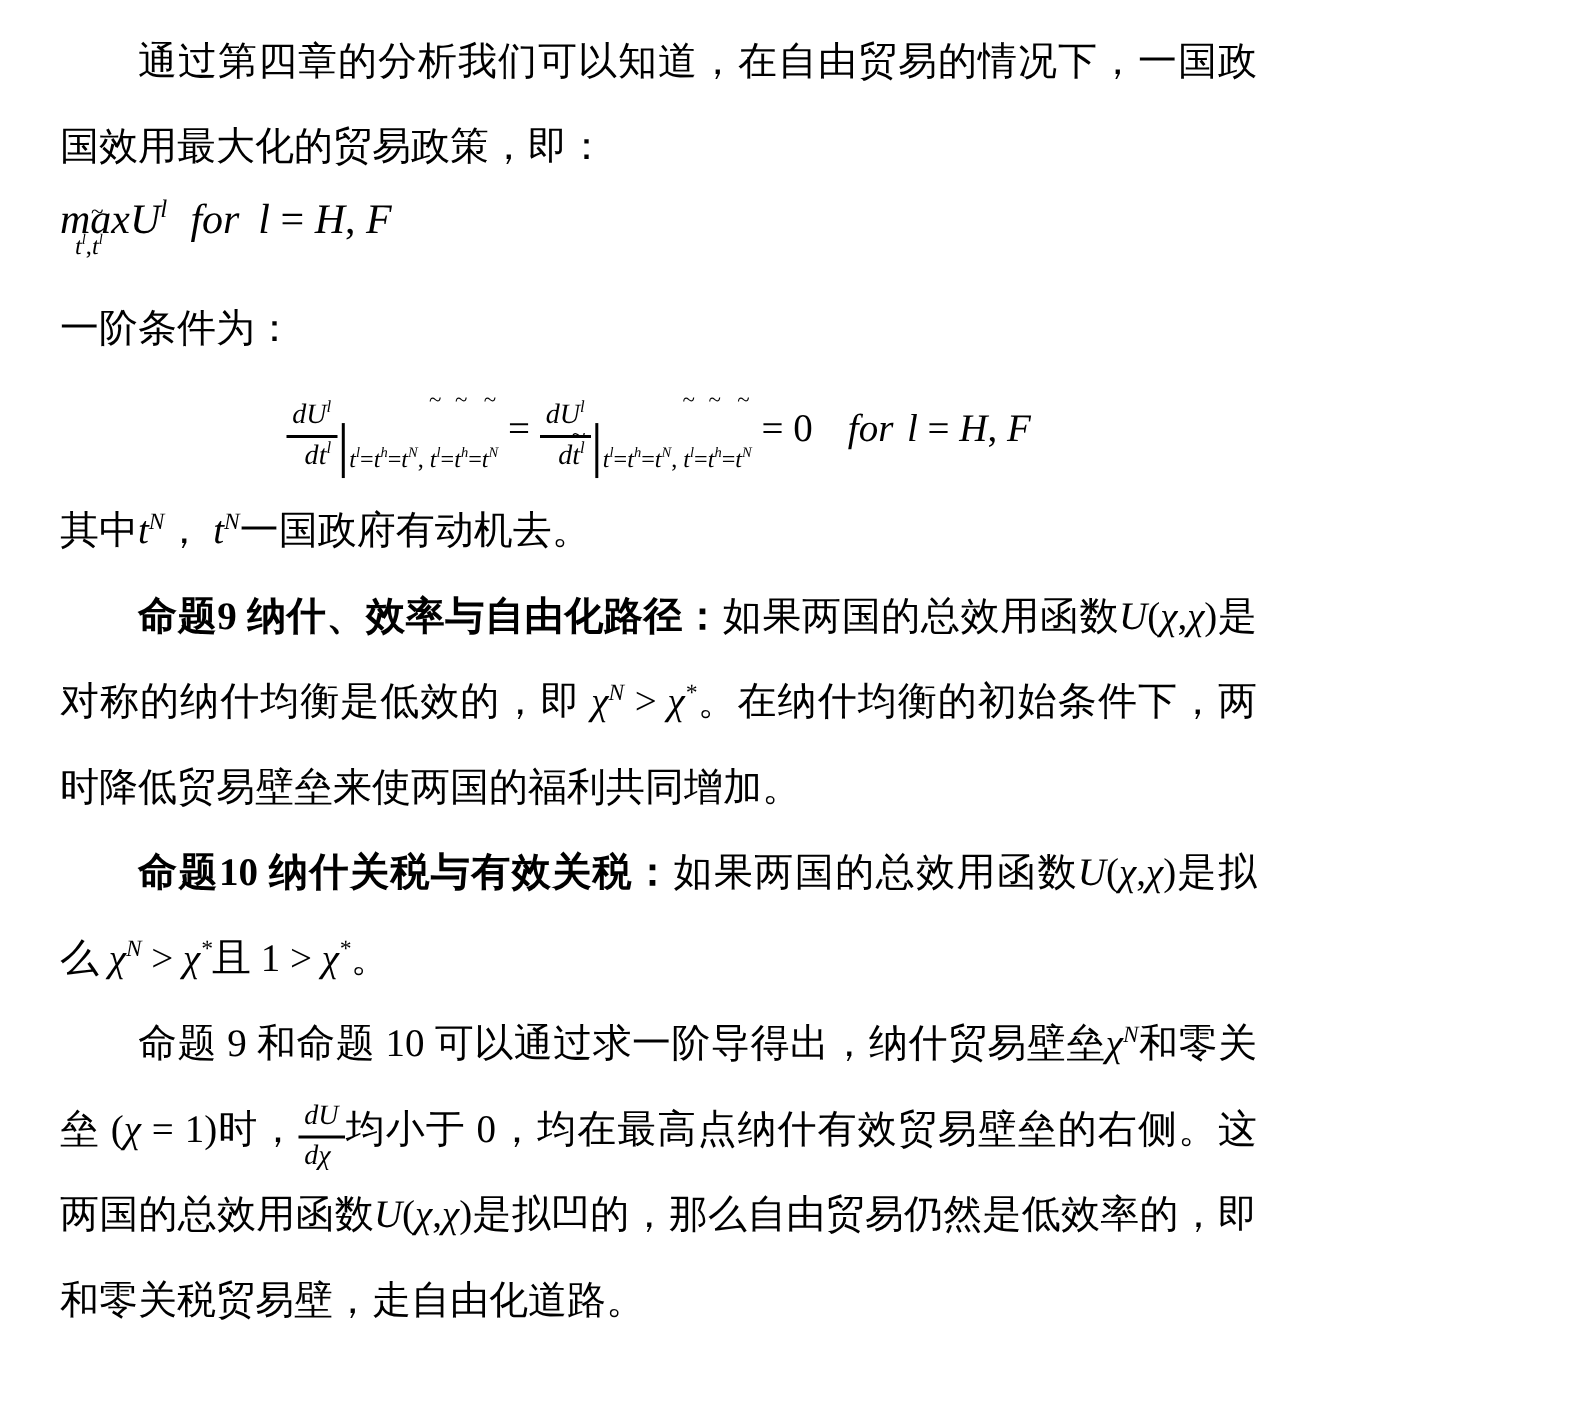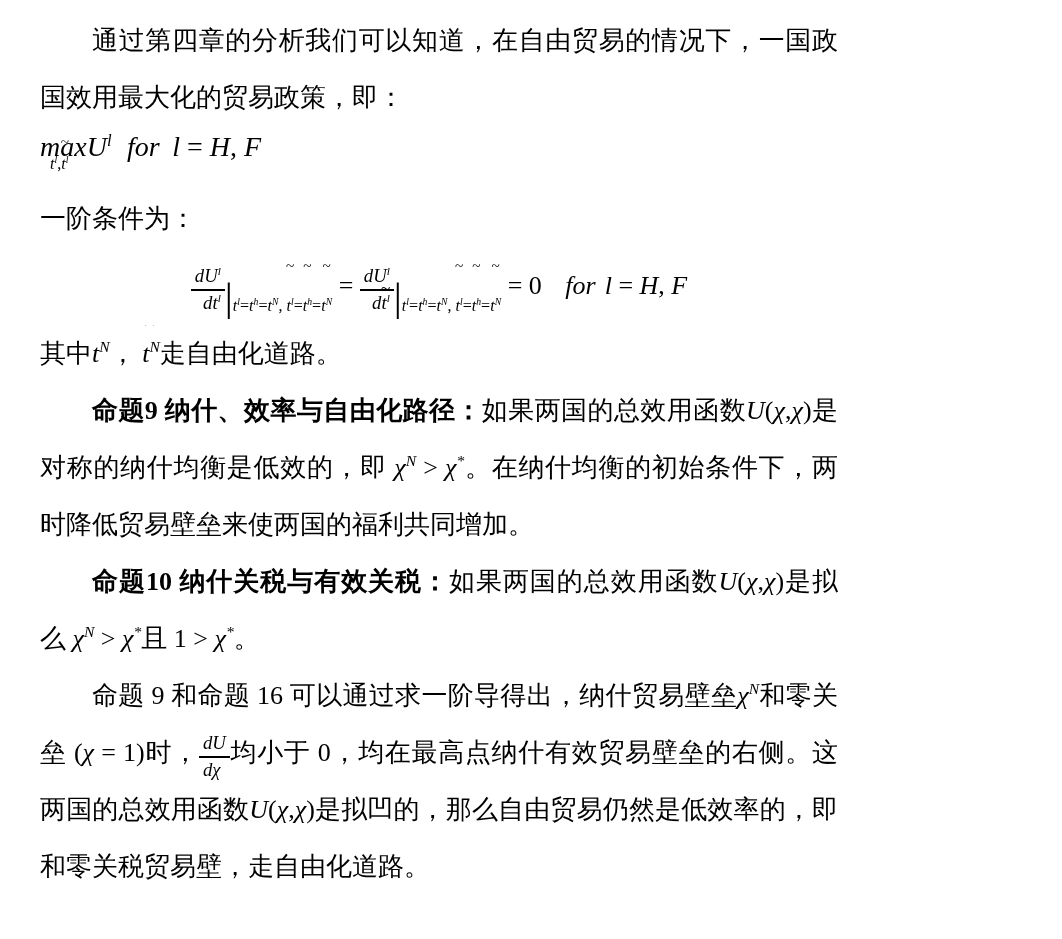--- a/index.html
+++ b/index.html
@@ -36,30 +36,30 @@
   <div class="para">
       <div class="line just ind"><span class="seg">通过第四章的分析我们可以知道，在自由贸易的情况下，一国政府有动机去</span></div>
       <div class="line"><span class="seg">国效用最大化的贸易政策，即：</span></div>
     </div>
   <div class="f1"><span class="m stack"><span class="mb">max</span><span class="stack-under"><span class="m"><span class="mb">t</span><sup>l</sup></span><span class="m rm"><span class="mb">,</span></span><span class="wt"><span class="m"><span class="mb">t</span><sup>l</sup></span></span></span></span><span class="m"><span class="mb">U</span><sup>l</sup></span><span class="msp" style="width: 0.55em;"></span><span class="m"><span class="mb">for</span></span><span class="msp" style="width: 0.45em;"></span><span class="m"><span class="mb">l</span></span><span class="m rm"><span class="mb"> = </span></span><span class="m"><span class="mb">H</span></span><span class="m rm"><span class="mb">, </span></span><span class="m"><span class="mb">F</span></span></div>
   <div class="para">
       <div class="line"><span class="seg">一阶条件为：</span></div>
     </div>
   <div class="f2"><span class="frac"><span class="num"><span class="m"><span class="mb">dU</span><sup>l</sup></span></span><span class="den"><span class="m"><span class="mb">dt</span><sup>l</sup></span></span></span><span class="bar">|</span><span class="subs"><span class="m"><span class="mb">t</span><sup>l</sup></span><span class="m rm"><span class="mb">=</span></span><span class="m"><span class="mb">t</span><sup>h</sup></span><span class="m rm"><span class="mb">=</span></span><span class="m"><span class="mb">t</span><sup>N</sup></span><span class="m rm"><span class="mb">, </span></span><span class="wt"><span class="m"><span class="mb">t</span><sup>l</sup></span></span><span class="m rm"><span class="mb">=</span></span><span class="wt"><span class="m"><span class="mb">t</span><sup>h</sup></span></span><span class="m rm"><span class="mb">=</span></span><span class="wt"><span class="m"><span class="mb">t</span><sup>N</sup></span></span></span><span class="msp" style="width: 0.25em;"></span><span class="m rm"><span class="mb">=</span></span><span class="msp" style="width: 0.25em;"></span><span class="frac"><span class="num"><span class="m"><span class="mb">dU</span><sup>l</sup></span></span><span class="den"><span class="m"><span class="mb">d</span></span><span class="wt"><span class="m"><span class="mb">t</span><sup>l</sup></span></span></span></span><span class="bar">|</span><span class="subs"><span class="m"><span class="mb">t</span><sup>l</sup></span><span class="m rm"><span class="mb">=</span></span><span class="m"><span class="mb">t</span><sup>h</sup></span><span class="m rm"><span class="mb">=</span></span><span class="m"><span class="mb">t</span><sup>N</sup></span><span class="m rm"><span class="mb">, </span></span><span class="wt"><span class="m"><span class="mb">t</span><sup>l</sup></span></span><span class="m rm"><span class="mb">=</span></span><span class="wt"><span class="m"><span class="mb">t</span><sup>h</sup></span></span><span class="m rm"><span class="mb">=</span></span><span class="wt"><span class="m"><span class="mb">t</span><sup>N</sup></span></span></span><span class="msp" style="width: 0.25em;"></span><span class="m rm"><span class="mb">= 0</span></span><span class="msp" style="width: 0.9em;"></span><span class="m"><span class="mb">for</span></span><span class="msp" style="width: 0.35em;"></span><span class="m"><span class="mb">l</span></span><span class="m rm"><span class="mb"> = </span></span><span class="m"><span class="mb">H</span></span><span class="m rm"><span class="mb">, </span></span><span class="m"><span class="mb">F</span></span></div>
   <div class="para">
-      <div class="line"><span class="seg">其中</span><span class="imath"><span class="m"><span class="mb">t</span><sup>N</sup></span></span><span class="seg">， </span><span class="imath"><span class="wt"><span class="m"><span class="mb">t</span><sup>N</sup></span></span></span><span class="seg">走自由化道路。</span></div>
+      <div class="line"><span class="seg">其中</span><span class="imath"><span class="m"><span class="mb">t</span><sup>N</sup></span></span><span class="seg">， </span><span class="imath"><span class="wt"><span class="m"><span class="mb">t</span><sup>N</sup></span></span></span><span class="seg">一国政府有动机去。</span></div>
     </div>
   <div class="para">
       <div class="line just ind"><span class="seg b">命题9 纳什、效率与自由化路径：</span><span class="seg">如果两国的总效用函数</span><span class="imath"><span class="m"><span class="mb">U</span></span><span class="m rm"><span class="mb">(</span></span><span class="m"><span class="mb">χ</span></span><span class="m rm"><span class="mb">,</span></span><span class="m"><span class="mb">χ</span></span><span class="m rm"><span class="mb">)</span></span></span><span class="seg">是拟凹的，</span></div>
       <div class="line just"><span class="seg">对称的纳什均衡是低效的，即 </span><span class="imath"><span class="m"><span class="mb">χ</span><sup>N</sup></span><span class="m rm"><span class="mb"> &gt; </span></span><span class="m"><span class="mb">χ</span><sup>*</sup></span></span><span class="seg">。在纳什均衡的初始条件下，两国可以同</span></div>
       <div class="line"><span class="seg">时降低贸易壁垒来使两国的福利共同增加。</span></div>
     </div>
   <div class="para">
       <div class="line just ind"><span class="seg b">命题10 纳什关税与有效关税：</span><span class="seg">如果两国的总效用函数</span><span class="imath"><span class="m"><span class="mb">U</span></span><span class="m rm"><span class="mb">(</span></span><span class="m"><span class="mb">χ</span></span><span class="m rm"><span class="mb">,</span></span><span class="m"><span class="mb">χ</span></span><span class="m rm"><span class="mb">)</span></span></span><span class="seg">是拟凹的，那</span></div>
       <div class="line"><span class="seg">么 </span><span class="imath"><span class="m"><span class="mb">χ</span><sup>N</sup></span><span class="m rm"><span class="mb"> &gt; </span></span><span class="m"><span class="mb">χ</span><sup>*</sup></span></span><span class="seg">且 </span><span class="imath"><span class="m rm"><span class="mb">1 &gt; </span></span><span class="m"><span class="mb">χ</span><sup>*</sup></span></span><span class="seg">。</span></div>
     </div>
   <div class="para">
-      <div class="line just ind"><span class="seg">命题 9 和命题 16 可以通过求一阶导得出，纳什贸易壁垒</span><span class="imath"><span class="m"><span class="mb">χ</span><sup>N</sup></span></span><span class="seg">和零关税贸易壁</span></div>
+      <div class="line just ind"><span class="seg">命题 9 和命题 10 可以通过求一阶导得出，纳什贸易壁垒</span><span class="imath"><span class="m"><span class="mb">χ</span><sup>N</sup></span></span><span class="seg">和零关税贸易壁</span></div>
       <div class="line just"><span class="seg">垒 </span><span class="imath"><span class="m rm"><span class="mb">(</span></span><span class="m"><span class="mb">χ</span></span><span class="m rm"><span class="mb"> = 1</span></span><span class="m rm"><span class="mb">)</span></span></span><span class="seg">时，</span><span class="imath"><span class="frac"><span class="num"><span class="m"><span class="mb">dU</span></span></span><span class="den"><span class="m"><span class="mb">dχ</span></span></span></span></span><span class="seg">均小于 0，均在最高点纳什有效贸易壁垒的右侧。这表明如果</span></div>
       <div class="line just"><span class="seg">两国的总效用函数</span><span class="imath"><span class="m"><span class="mb">U</span></span><span class="m rm"><span class="mb">(</span></span><span class="m"><span class="mb">χ</span></span><span class="m rm"><span class="mb">,</span></span><span class="m"><span class="mb">χ</span></span><span class="m rm"><span class="mb">)</span></span></span><span class="seg">是拟凹的，那么自由贸易仍然是低效率的，即鼓励两国</span></div>
       <div class="line"><span class="seg">和零关税贸易壁，走自由化道路。</span></div>
     </div>
 </div>
 
 </body></html>

